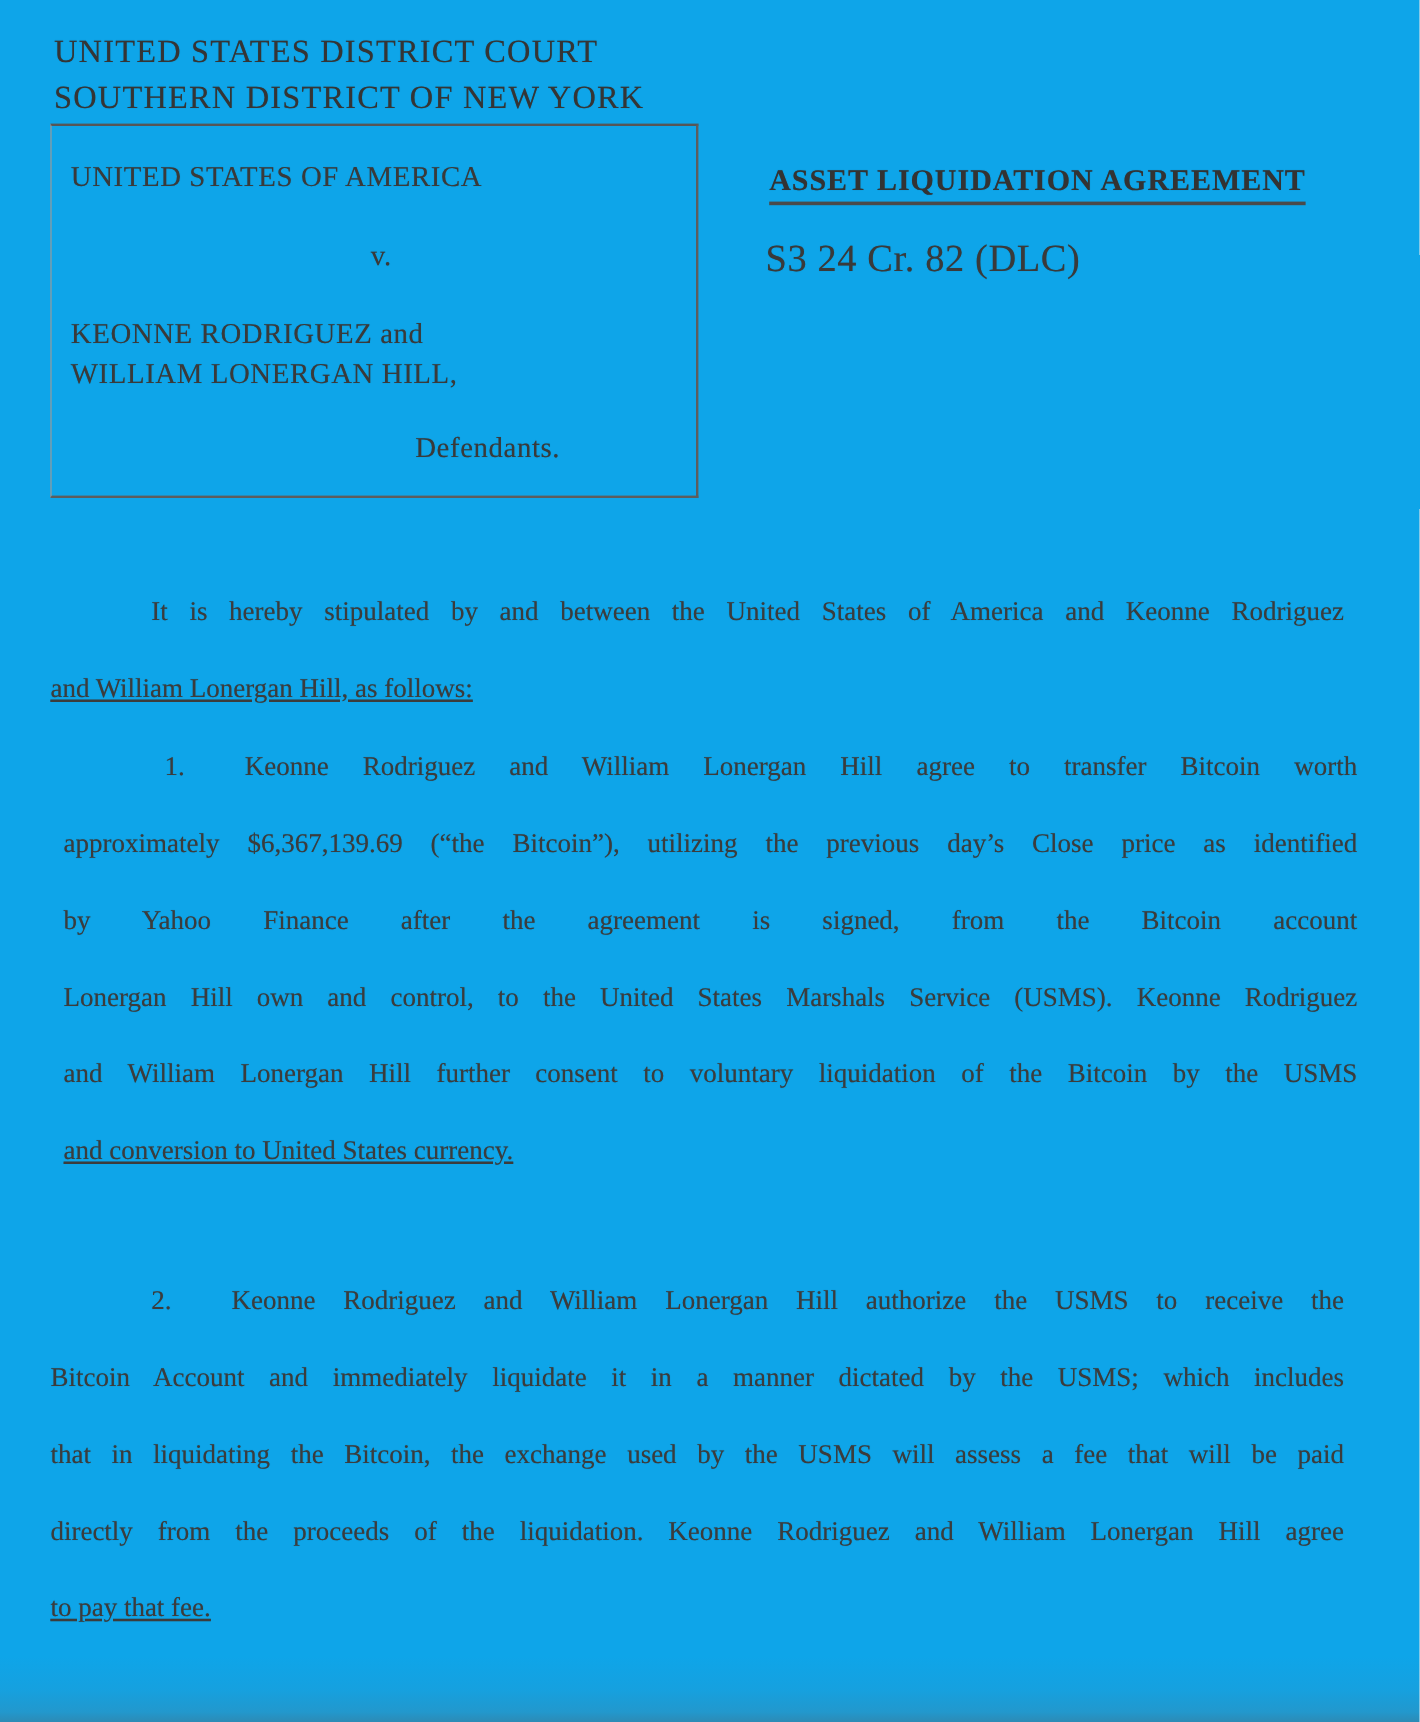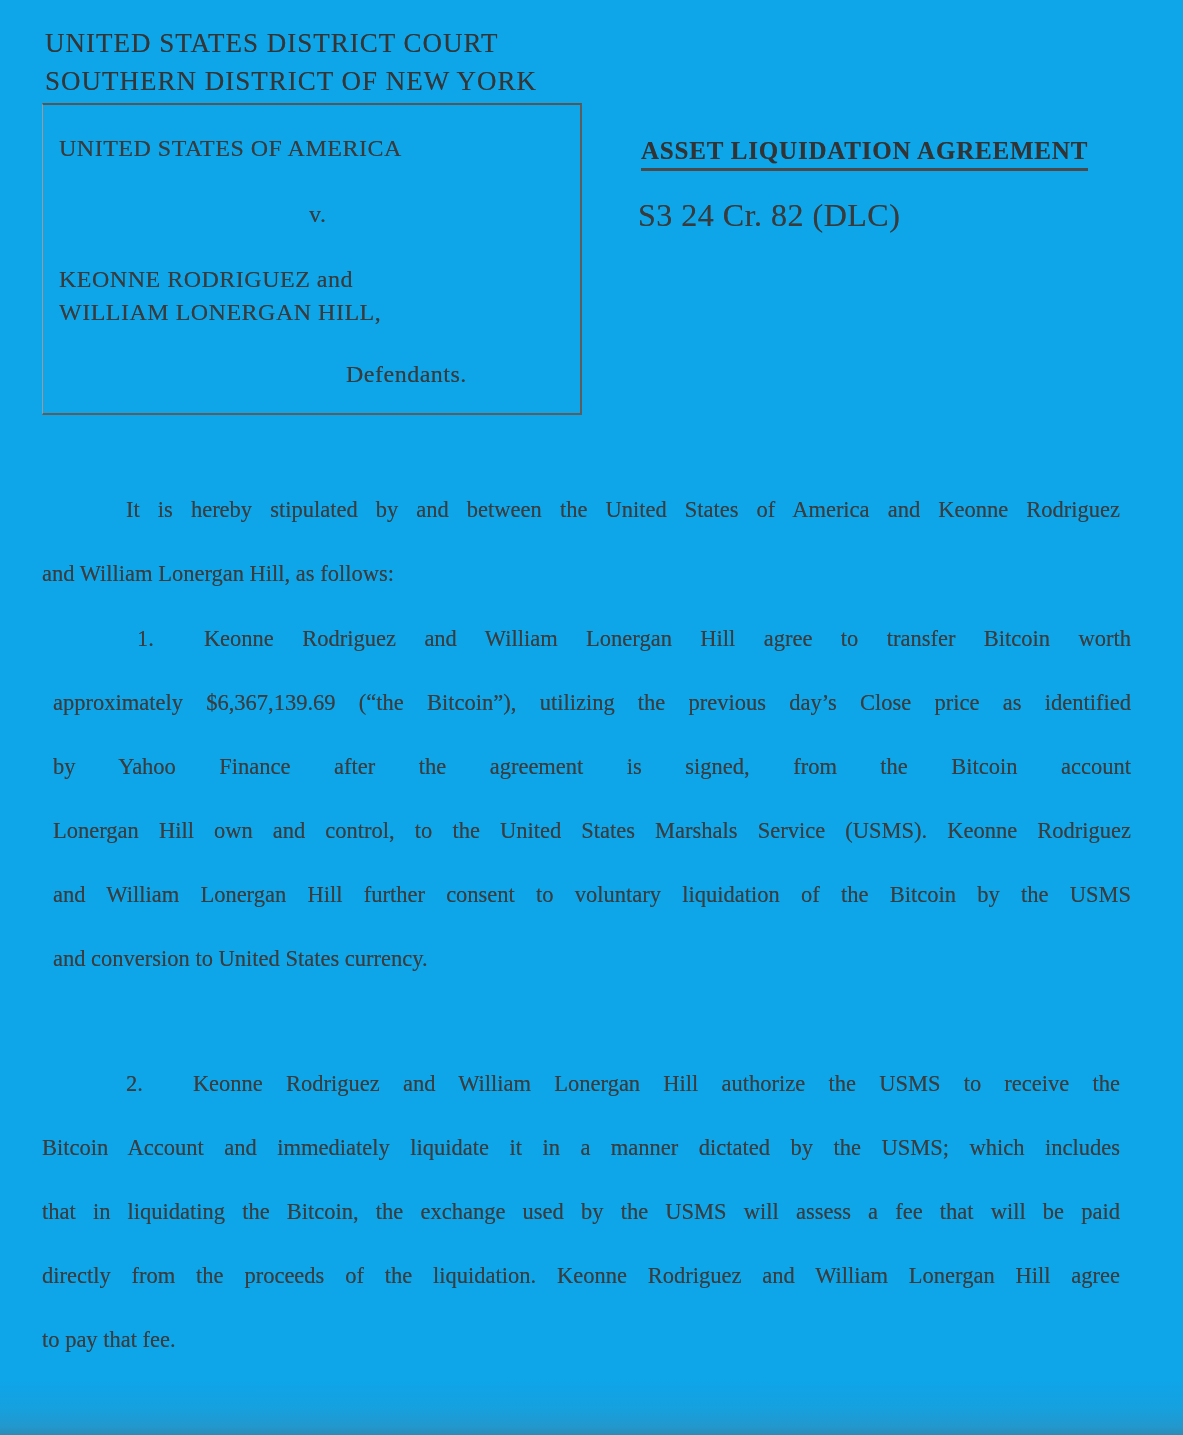--- a/index.html
+++ b/index.html
@@ -81,20 +81,21 @@
 
   .line {
     display: block;
     height: 64px;
     text-align: justify;
     text-align-last: justify;
   }
   .line.last {
     text-align: right;
     text-align-last: left;
+    text-decoration: underline;
   }
   .indent { text-indent: 84px; }
   .num-gap { display: inline-block; width: 50px; }
   .addr { font-weight: bold; color: #2b2b2b; }
 
   
   .bottom-shade {
     position: absolute;
     left: 0; bottom: 0;
     width: 100%; height: 55px;

